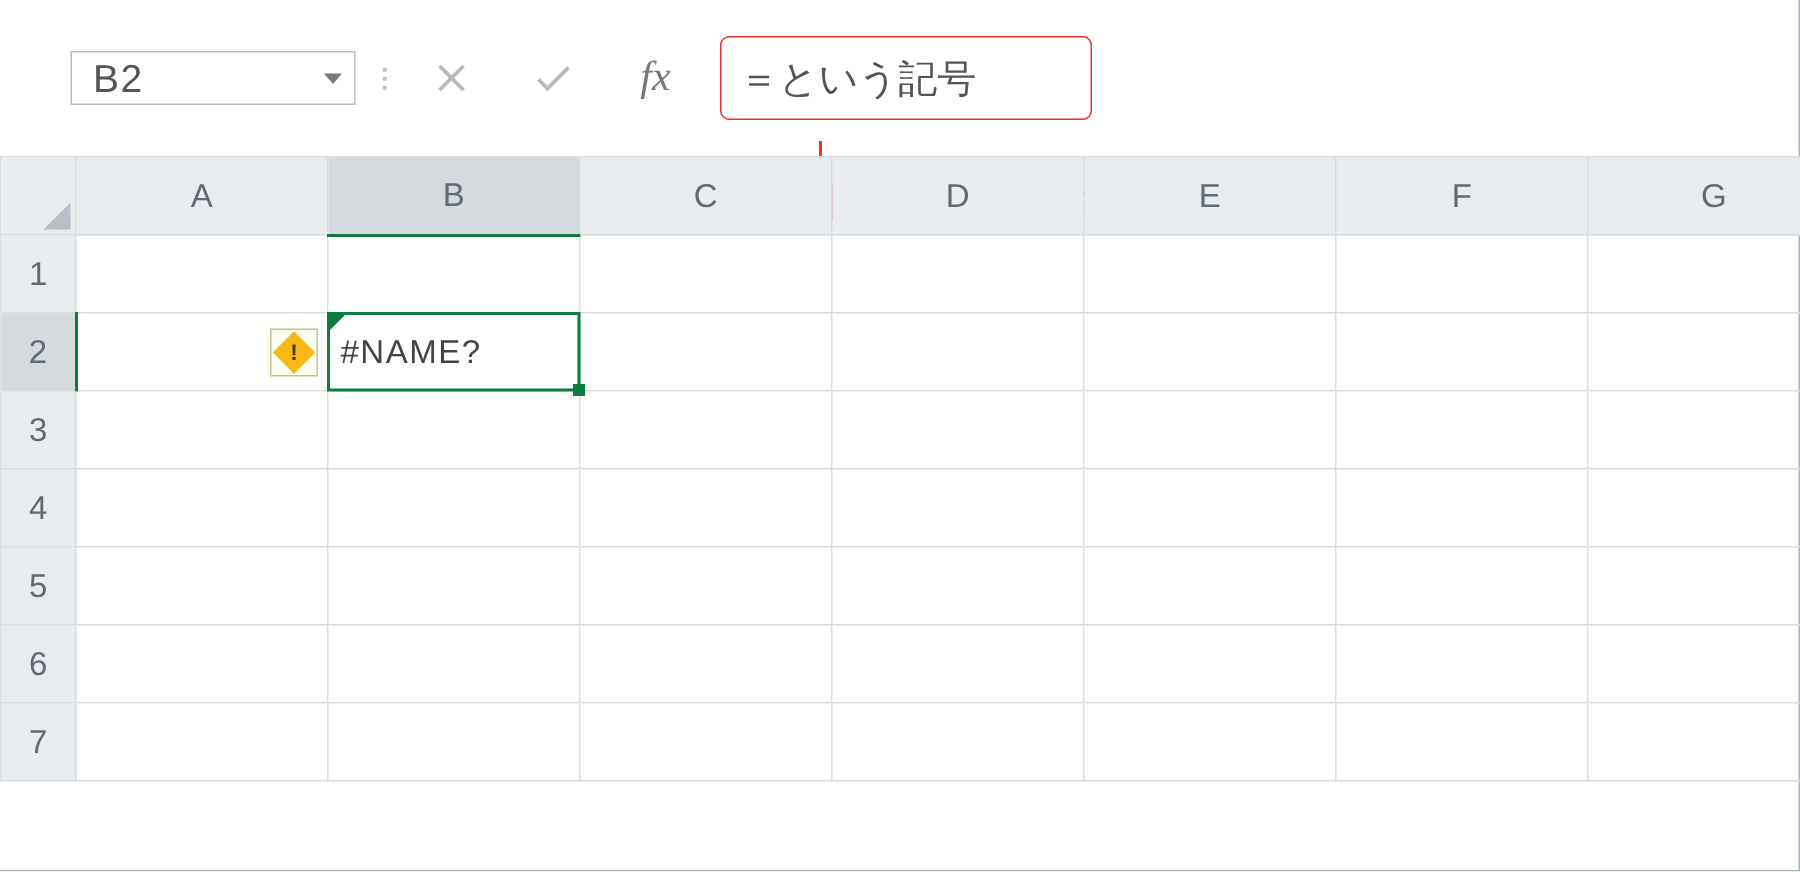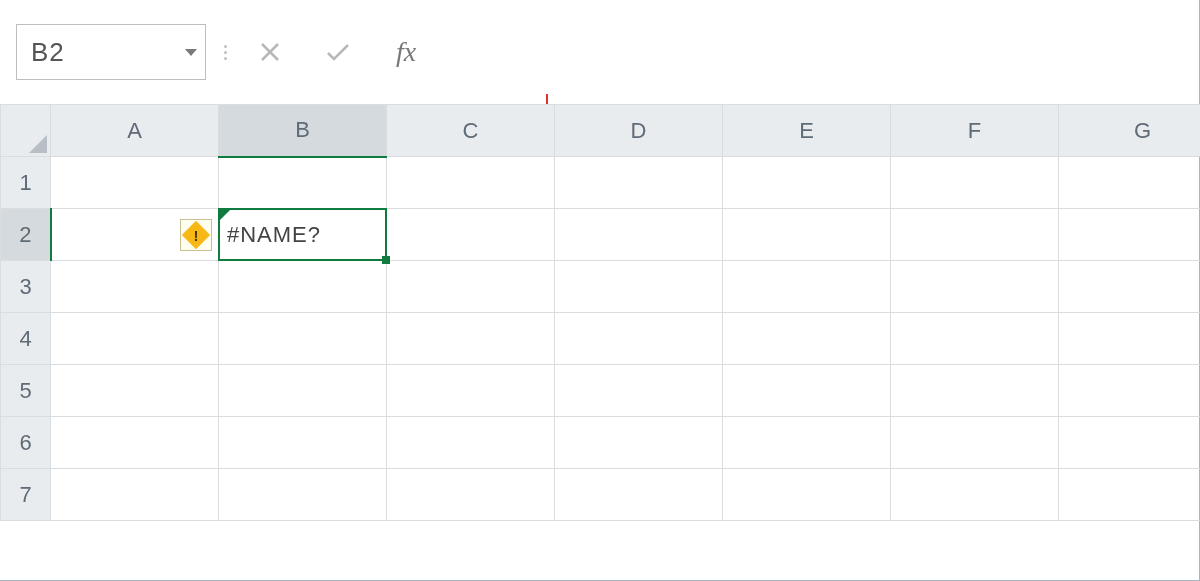--- a/index.html
+++ b/index.html
@@ -23,30 +23,31 @@
 
   
   .formula-bar {
     display: flex;
     align-items: center;
     padding: 24px 16px 20px 16px;
     gap: 18px;
   }
   .name-box {
     width: 190px;
-    height: 56px;
+    height: 36px;
     border: 1px solid #bdbdbd;
     display: flex;
     align-items: center;
     justify-content: space-between;
     padding: 0 8px 0 14px;
     font-size: 26px;
     color: #555;
     letter-spacing: 1px;
     background: #fff;
+    margin-left: 31px;
   }
   .dropdown-arrow {
     width: 0; height: 0;
     border-left: 6px solid transparent;
     border-right: 6px solid transparent;
     border-top: 7px solid #7a7a7a;
   }
   .sep-dots {
     color: #c8c8c8;
     font-size: 22px;
@@ -267,20 +268,23 @@
         <line x1="19" y1="3" x2="3" y2="19" stroke="#b8b8b8" stroke-width="2.5"></line>
       </svg>
     </div>
     <div class="fbar-btn" title="入力">
       <svg width="26" height="22" viewBox="0 0 26 22">
         <polyline points="3,12 9,18 23,4" fill="none" stroke="#b8b8b8" stroke-width="2.5"></polyline>
       </svg>
     </div>
     <div class="fbar-btn fx">
       <span>fx</span>
+    </div>
+    <div class="formula-input">
+      <span>＝という記号</span>
     </div>
   </div>
 
   <div class="annotation-line"></div>
   <div class="annotation">
     <div class="anno-badge">1</div>
     <div class="anno-text">文字列を＝で書き始めると数式エラー</div>
   </div>
 
   <div class="grid-wrap">

